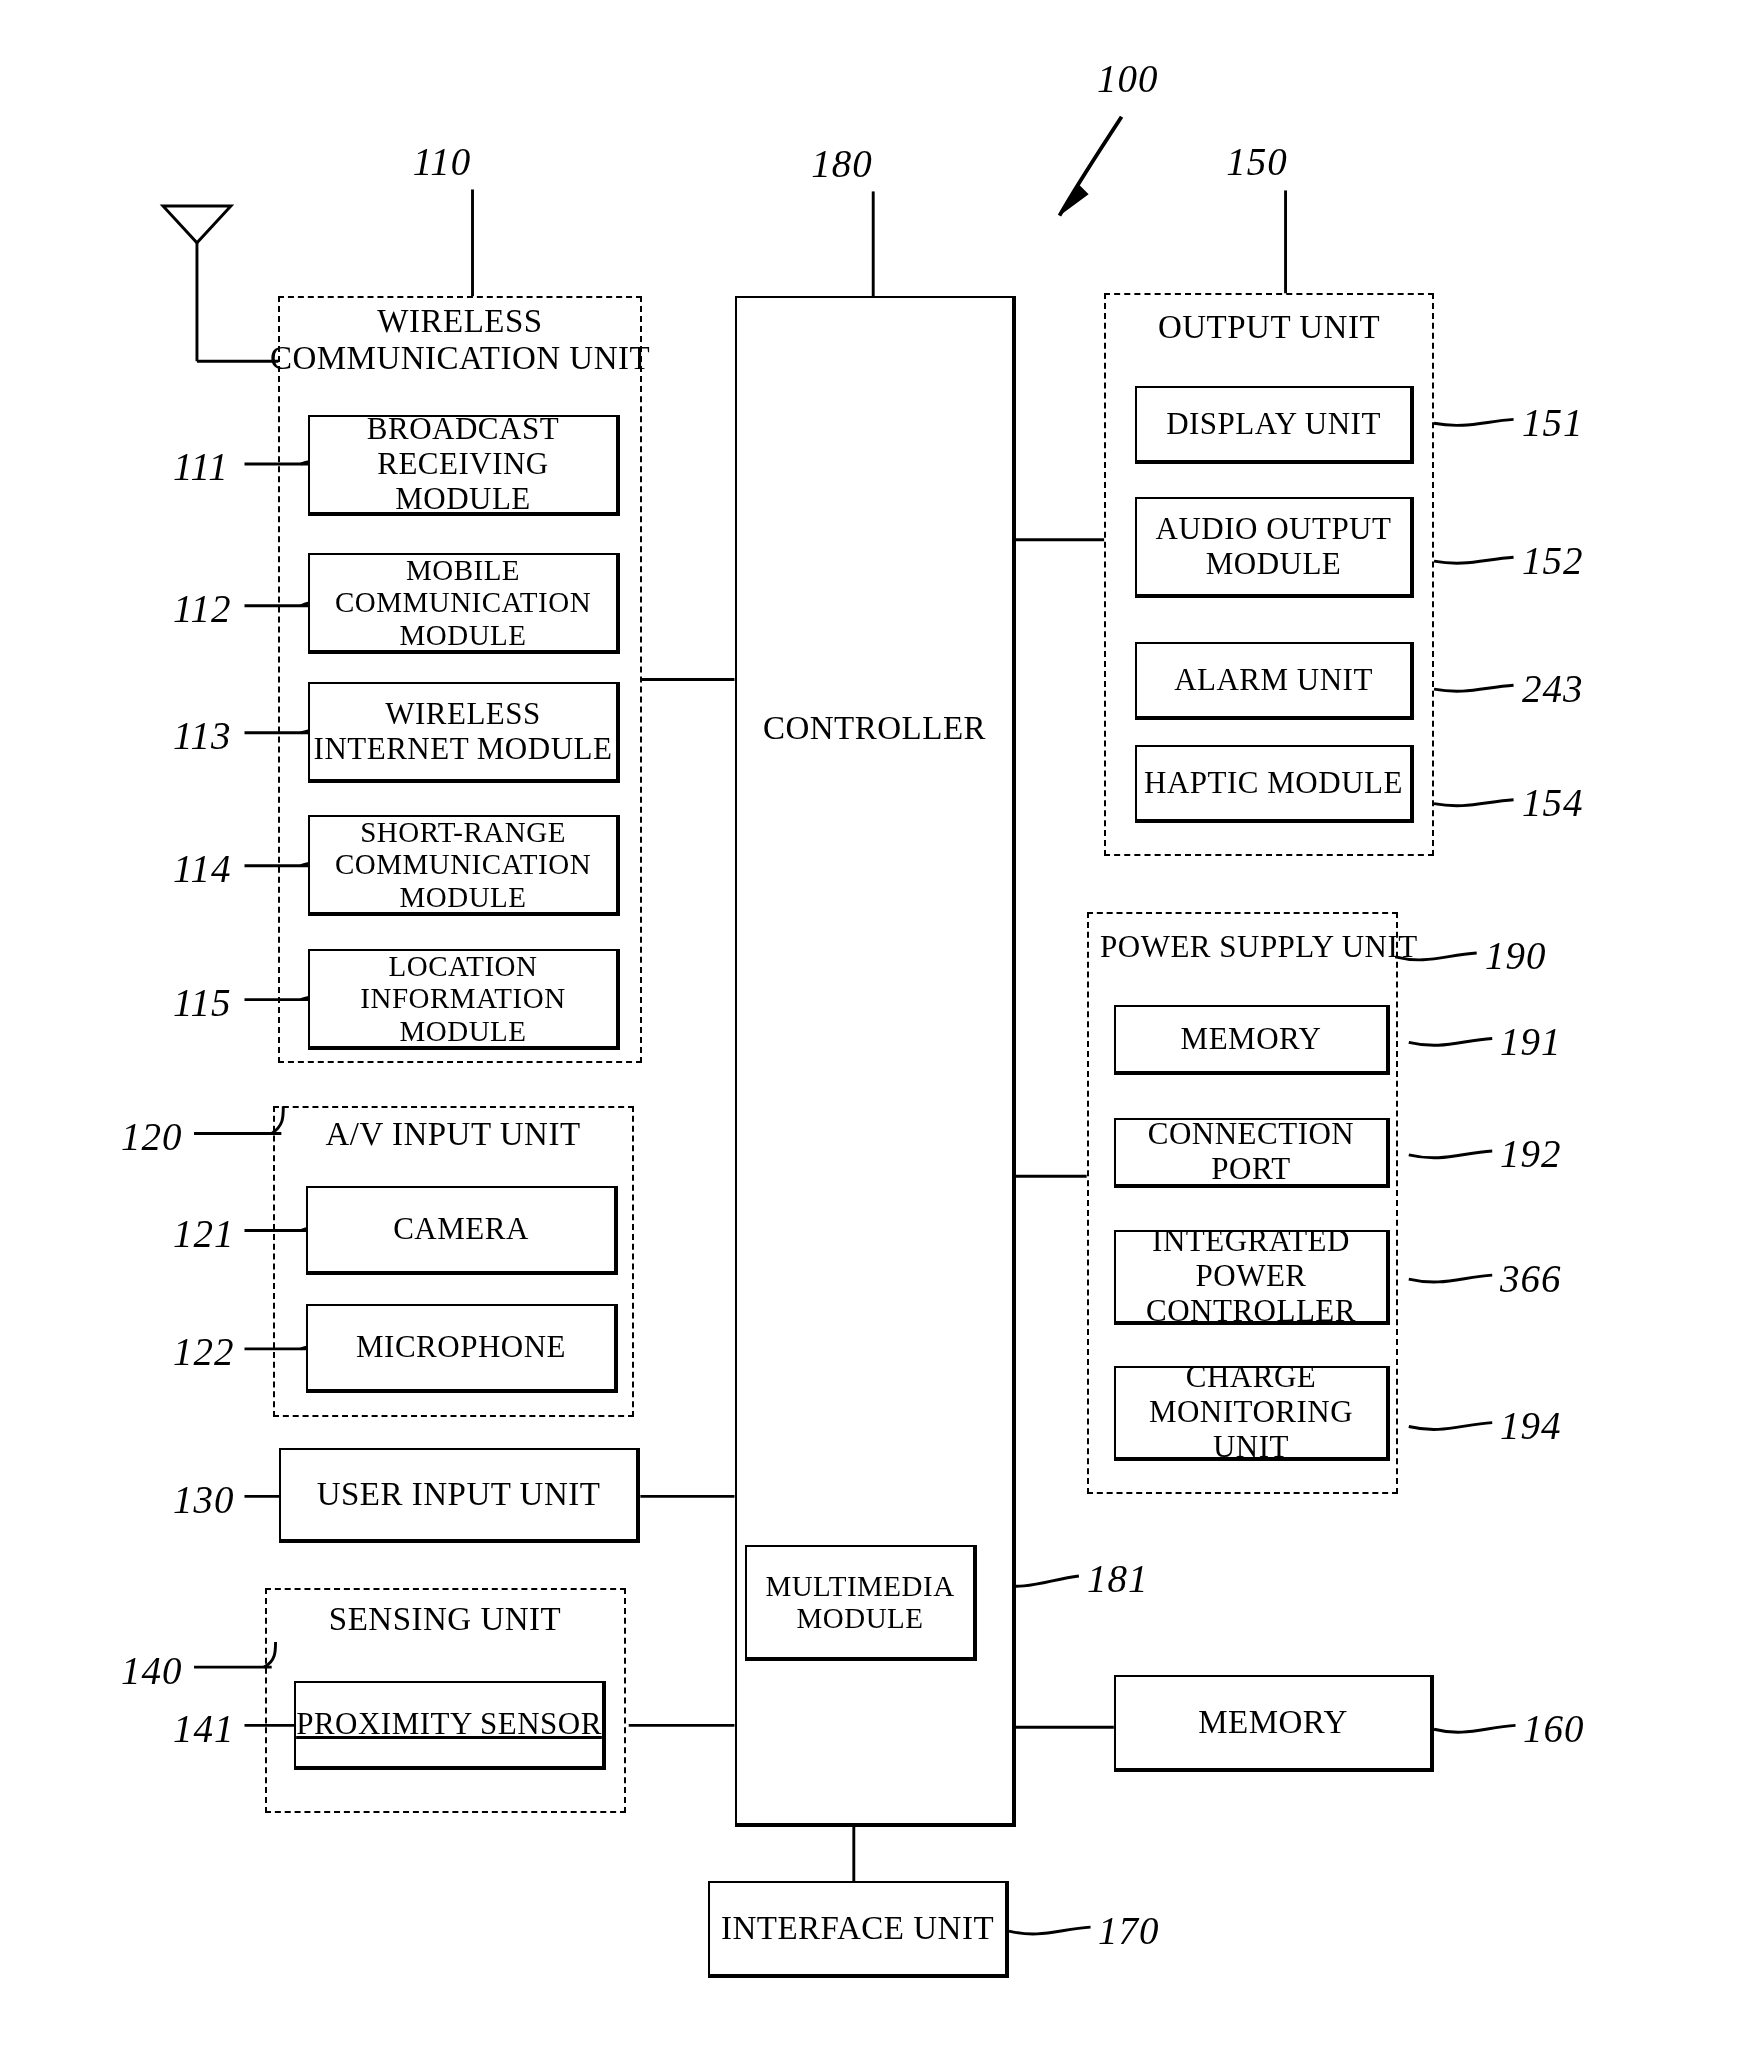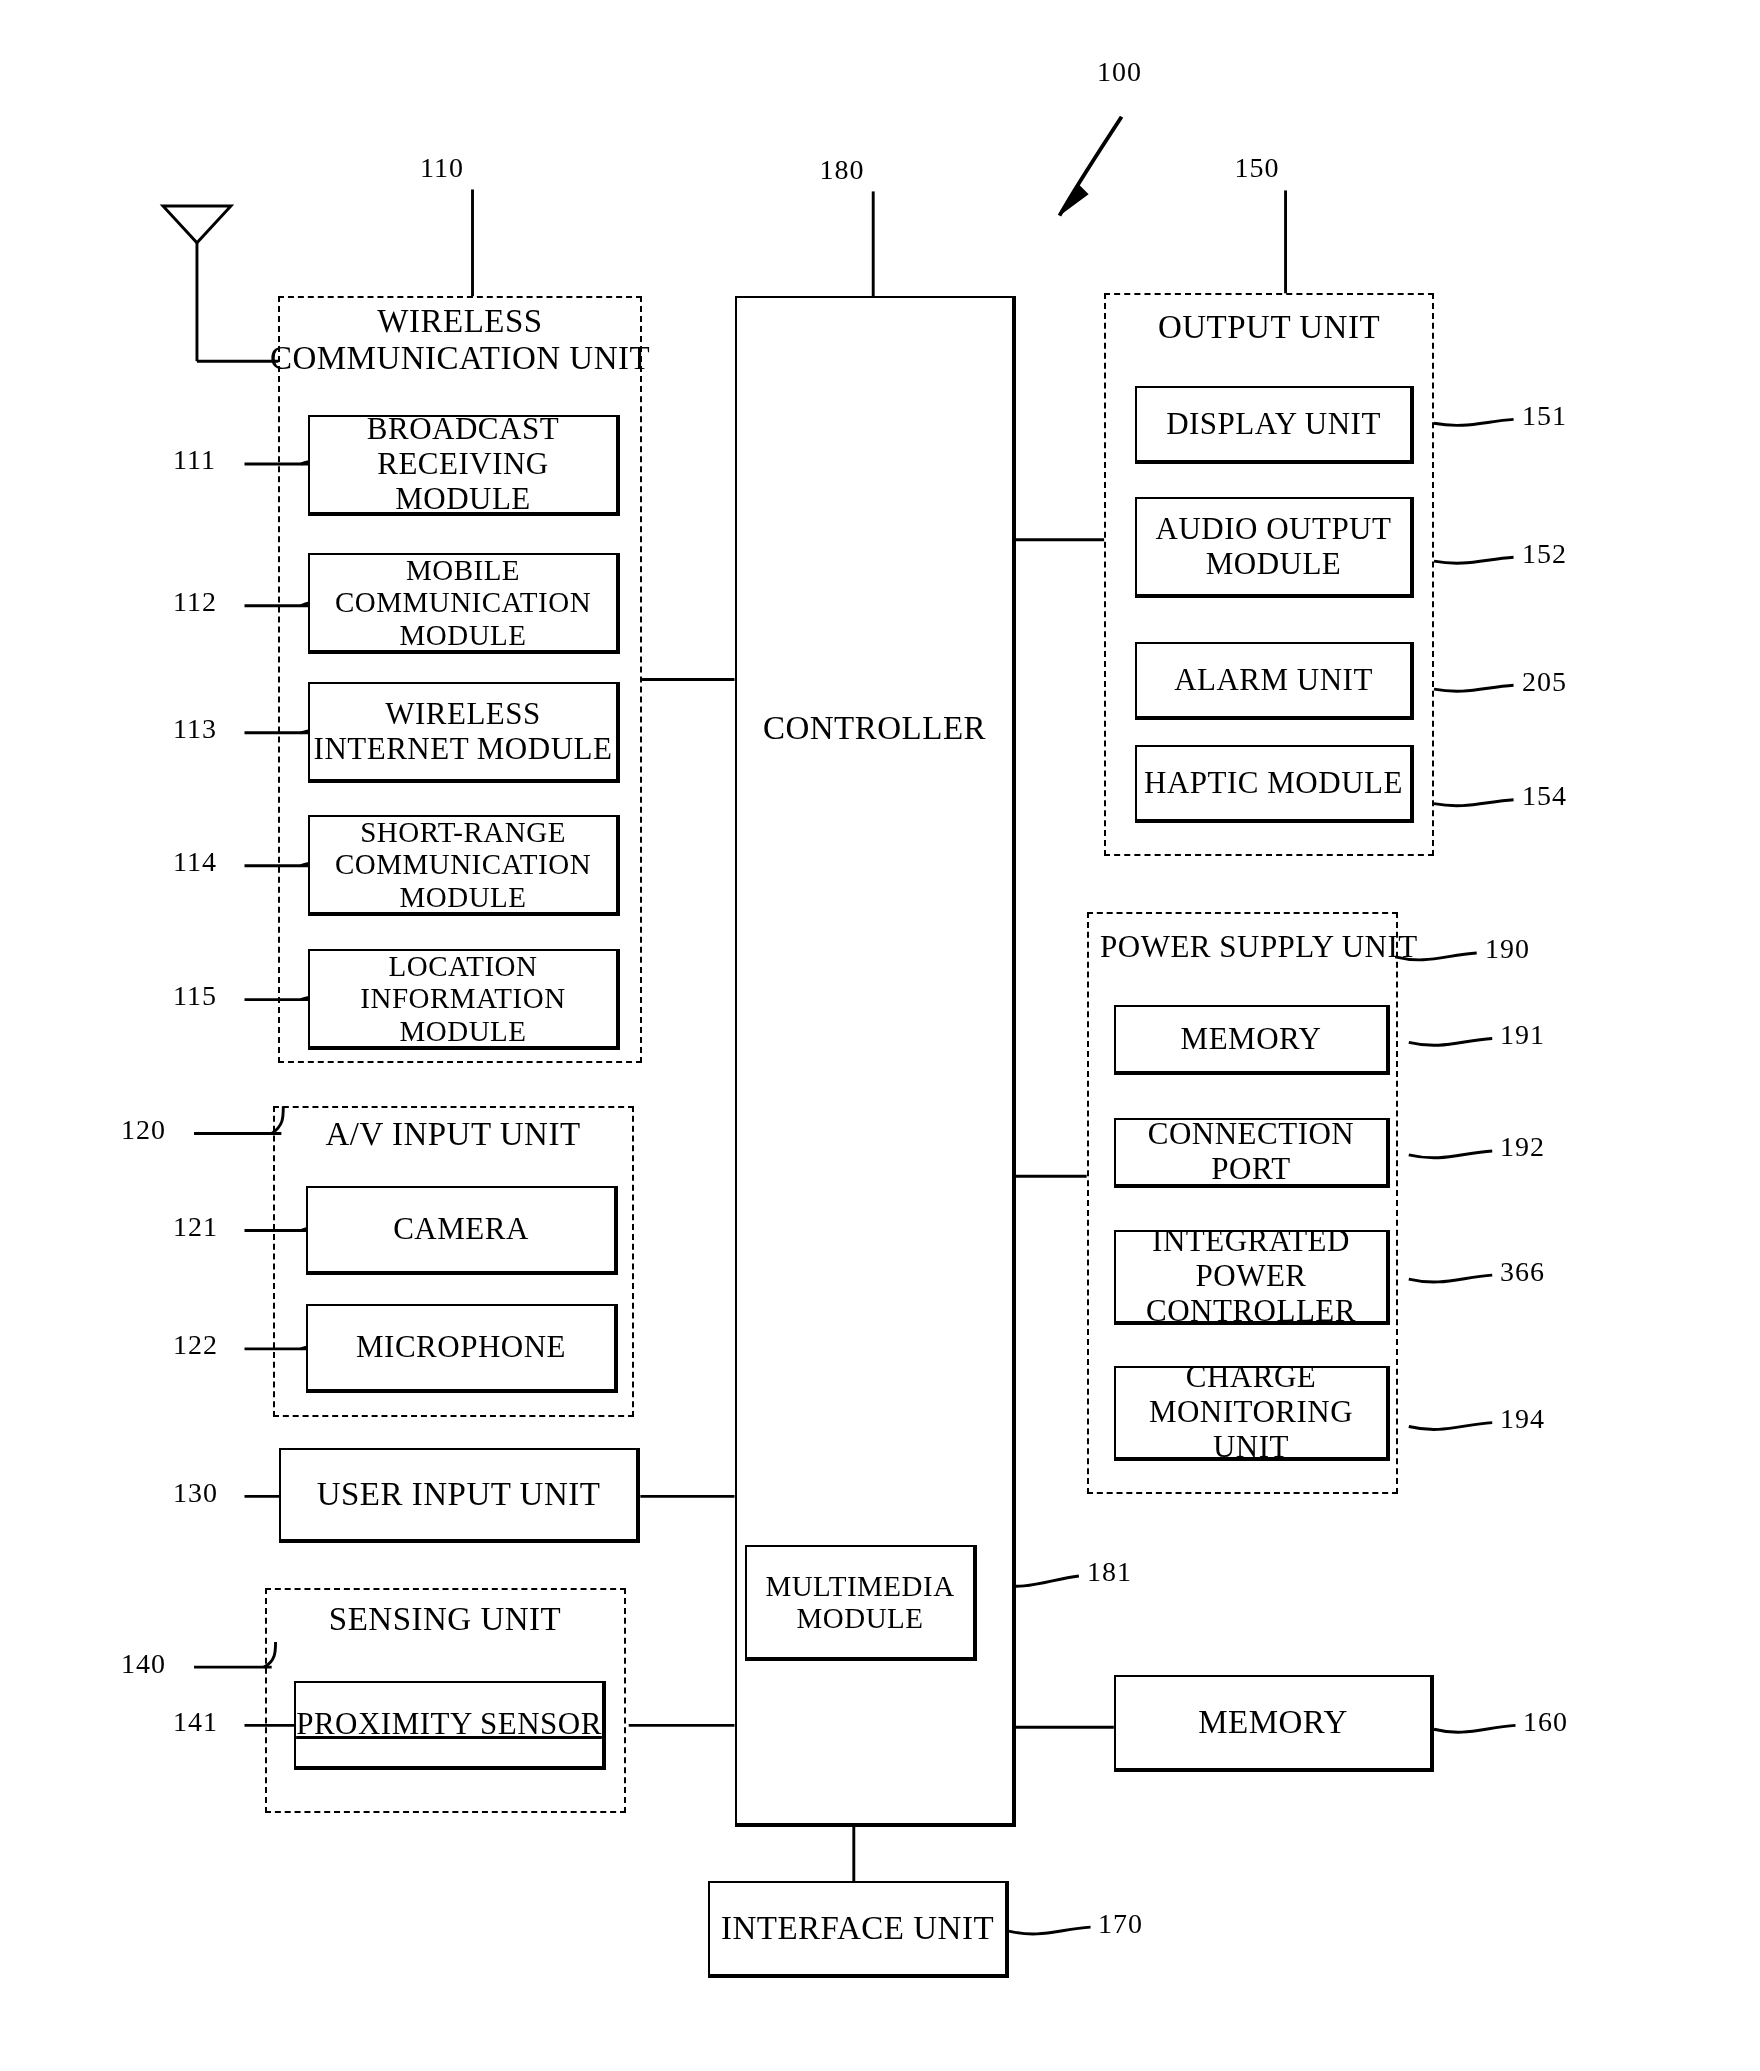--- a/index.html
+++ b/index.html
@@ -61,21 +61,21 @@
   svg.overlay {
     position: absolute;
     left: 0; top: 0;
     width: 1760px;
     height: 2072px;
     pointer-events: none;
   }
   .t30 { font-size: 29px; }
   .t32 { font-size: 31px; }
   .t34 { font-size: 33px; }
-  .t36 { font-size: 28px; }
+  .t36 { font-size: 39px; font-style: italic; }
 </style>
 </head>
 <body>
 
 <div id="figure">
 
   <svg class="overlay" viewBox="0 0 1814 2135">
     <g stroke="#000" stroke-width="3" fill="none">
 
       <polygon points="168,212 238,212 203,250" fill="none" stroke="#000" stroke-width="3"></polygon>
@@ -177,21 +177,21 @@
 
   <div class="refnum t36" style="left:121px; top:1114px;">120</div>
   <div class="refnum t36" style="left:173px; top:1211px;">121</div>
   <div class="refnum t36" style="left:173px; top:1329px;">122</div>
   <div class="refnum t36" style="left:173px; top:1477px;">130</div>
   <div class="refnum t36" style="left:121px; top:1648px;">140</div>
   <div class="refnum t36" style="left:173px; top:1706px;">141</div>
 
   <div class="refnum t36" style="left:1522px; top:400px;">151</div>
   <div class="refnum t36" style="left:1522px; top:538px;">152</div>
-  <div class="refnum t36" style="left:1522px; top:666px;">205</div>
+  <div class="refnum t36" style="left:1522px; top:666px;">243</div>
   <div class="refnum t36" style="left:1522px; top:780px;">154</div>
 
   <div class="refnum t36" style="left:1485px; top:933px;">190</div>
   <div class="refnum t36" style="left:1500px; top:1019px;">191</div>
   <div class="refnum t36" style="left:1500px; top:1131px;">192</div>
   <div class="refnum t36" style="left:1500px; top:1256px;">366</div>
   <div class="refnum t36" style="left:1500px; top:1403px;">194</div>
 
   <div class="refnum t36" style="left:1523px; top:1706px;">160</div>
   <div class="refnum t36" style="left:1098px; top:1908px;">170</div>

